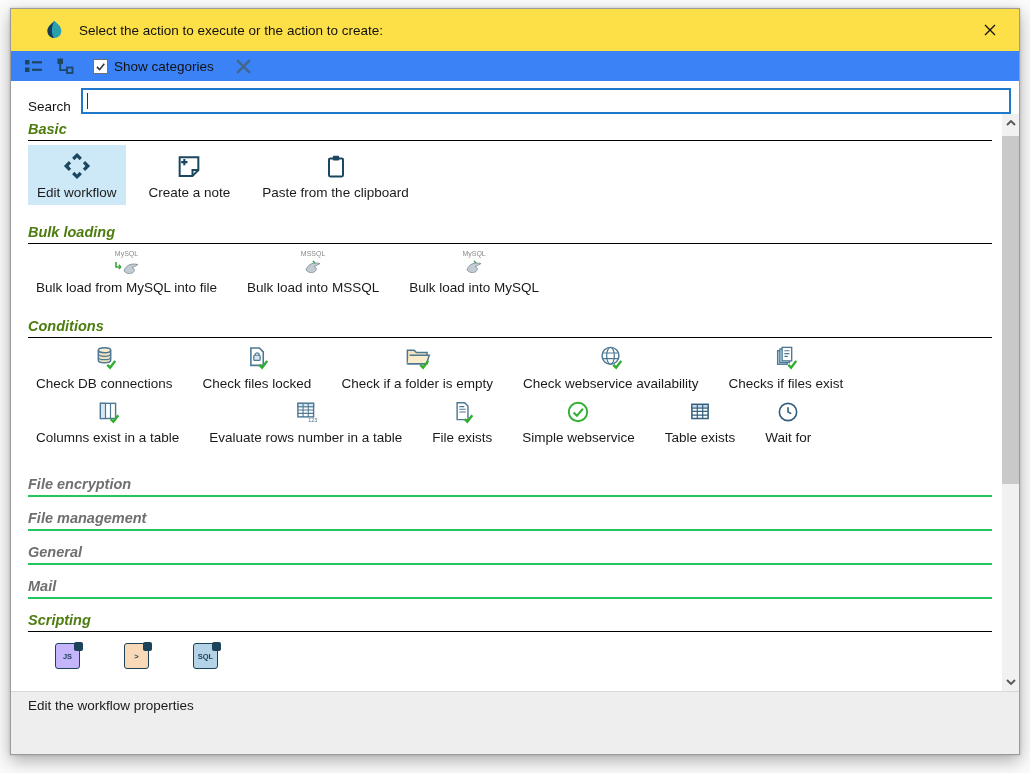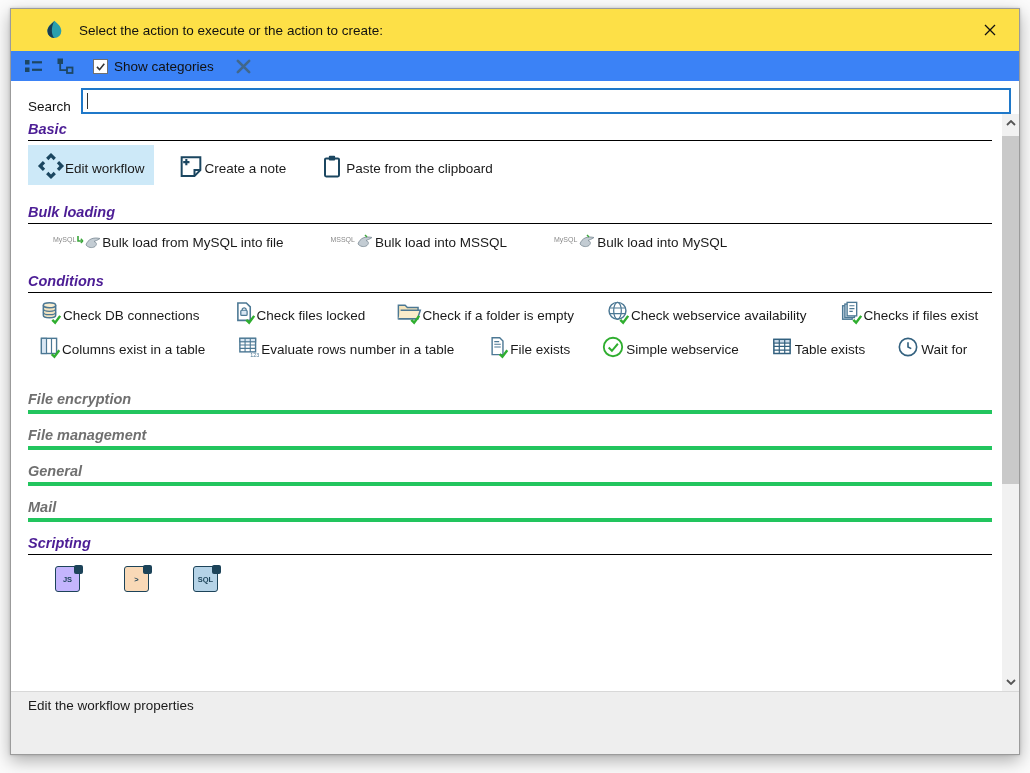--- a/index.html
+++ b/index.html
@@ -25,31 +25,31 @@
   
   .searchrow{ height:33px; background:#fff; display:flex; align-items:flex-end; padding:0 8px 0 17px; gap:10px; flex:0 0 auto; }
   .search-label{ font-size:13.5px; color:#111; }
   .search-box{ flex:1; height:26px; border:2px solid #1f78c9; background:#fff; display:flex; align-items:center; padding-left:4px; }
   .caret{ width:1px; height:16px; background:#333; flex:0 0 auto; }
   .search-box input{ flex:1; border:none; outline:none; font-size:13.5px; font-family:"Liberation Sans",sans-serif; background:transparent; height:100%; }
   
   .content{ position:relative; height:577px; background:#fff; overflow:hidden; flex:0 0 auto; }
   .items-area{ position:absolute; left:0; top:0; right:17px; bottom:0; overflow:hidden; padding:6px 10px 0 17px; }
   .section .sec-head{ border-bottom:1px solid #000; padding-bottom:2px; }
-  .sec-title{ font-size:14.5px; font-weight:bold; font-style:italic; color:#4c1d95; }
-  .section.muted .sec-head{ border-bottom:4px solid #22c55e; }
+  .sec-title{ font-size:14.5px; font-weight:bold; font-style:italic; color:#4d7c0f; }
+  .section.muted .sec-head{ border-bottom:2px solid #22c55e; }
   .section.muted .sec-title{ color:#6f6f6f; }
   .row{ display:flex; align-items:flex-end; gap:14px; margin-top:4px; }
-  .tile{ display:flex; flex-direction:row; align-items:center; padding:7px 9px 5px; cursor:pointer; }
+  .tile{ display:flex; flex-direction:column; align-items:center; padding:7px 9px 5px; cursor:pointer; }
   .tile .lbl{ font-size:13.5px; color:#1a1a1a; margin-top:5px; white-space:nowrap; }
   .tile.sel{ background:#cde9f8; }
   .badge{ font-size:7px; color:#8a8a8a; line-height:8px; }
   .mt18{ margin-top:18px; } .mt20{ margin-top:20px; } .mt28{ margin-top:28px; } .mt12{ margin-top:12px; }
   .row.cond .tile{ padding:2px 8px 2px; }
-  .row.bulk .tile{ padding:2px 8px 2px;margin-left:17px; }
+  .row.bulk .tile{ padding:2px 8px 2px; }
   
   .scroll-icon{ width:25px; height:26px; border:1.6px solid #1c4359; border-radius:3px; position:relative;
     display:flex; align-items:center; justify-content:center; font-size:7.5px; font-weight:bold; color:#1c4359; }
   .scroll-icon::after{ content:""; position:absolute; top:-2px; right:-4px; width:9px; height:9px; background:#1c4359; border-radius:2px; }
   .scroll-js{ background:#c4b5fd; } .scroll-sh{ background:#f9d9b7; } .scroll-sql{ background:#b5d3e7; }
   
   .vscroll{ position:absolute; top:0; right:0; bottom:0; width:17px; background:#f1f1f1; }
   .sb-btn{ position:absolute; left:0; width:17px; height:18px; display:flex; align-items:center; justify-content:center; }
   .sb-up{ top:0; } .sb-down{ bottom:0; }
   .sb-thumb{ position:absolute; left:0; top:22px; width:17px; height:348px; background:#c9c9c9; }

